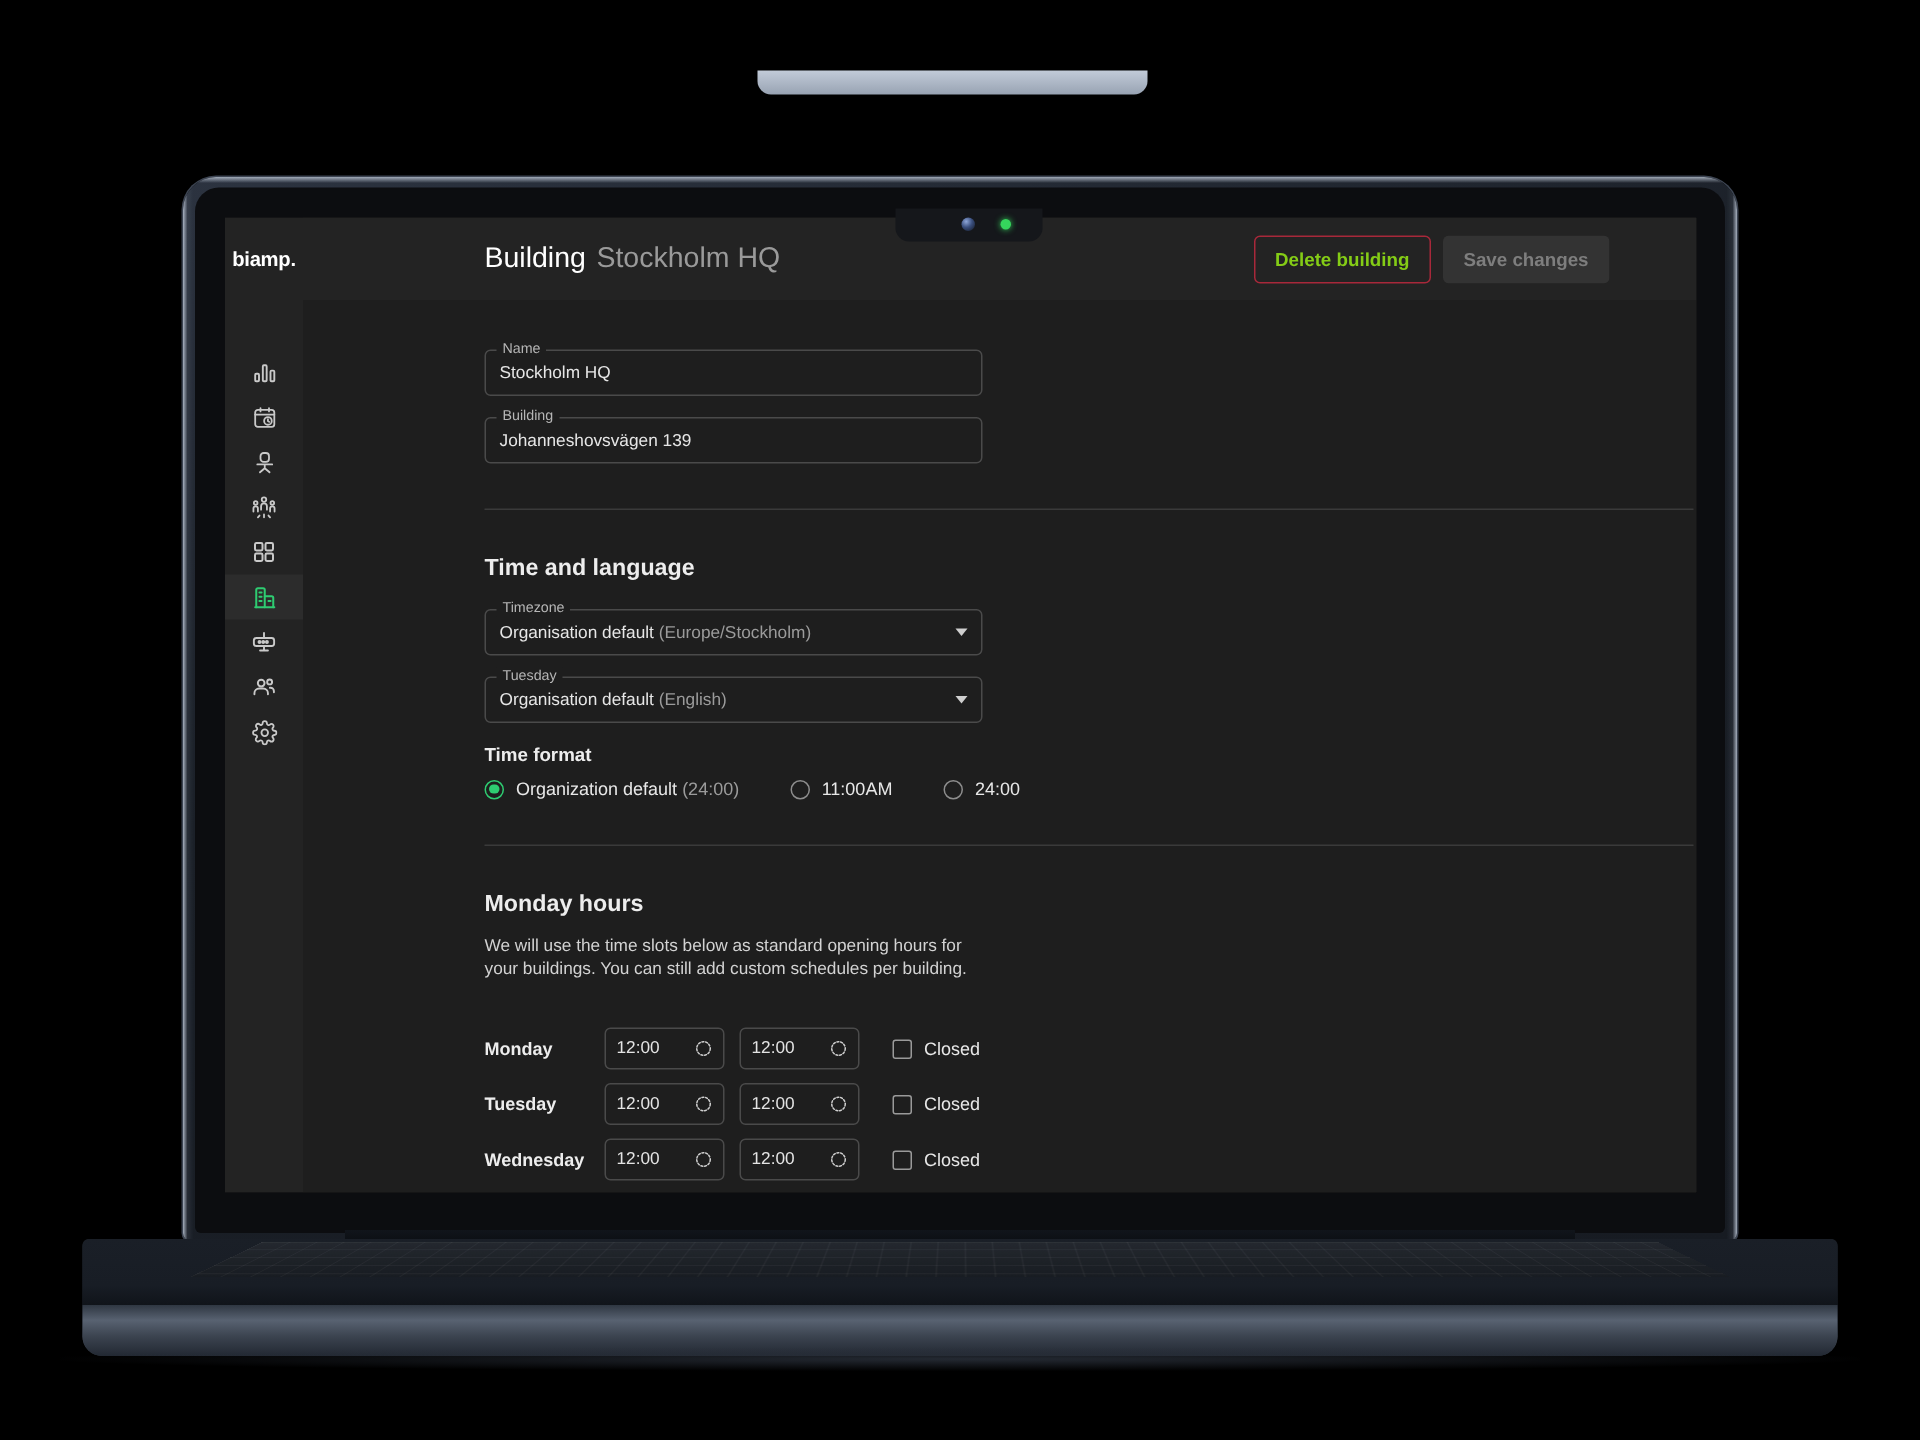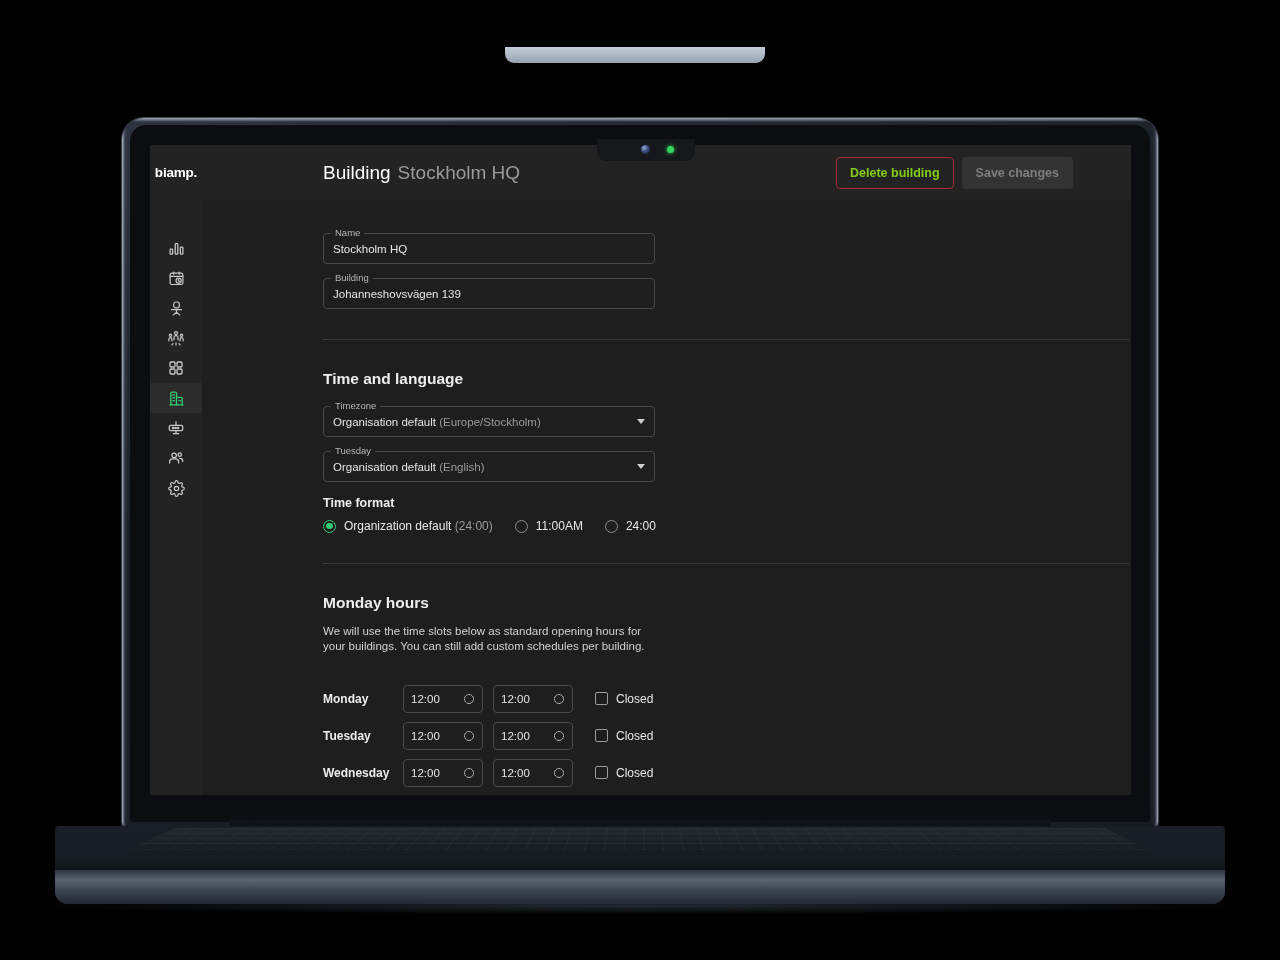--- a/index.html
+++ b/index.html
@@ -161,21 +161,21 @@
   .field .val { font-size:11.5px; color:#e6e6e6; white-space:nowrap; }
   .field .val .dim { color:#9b9b9b; }
   .caret {
     margin-left:auto; width:0; height:0;
     border-left:4px solid transparent; border-right:4px solid transparent;
     border-top:5px solid #cfcfcf;
   }
 
   
   .radio-label { font-size:12.5px; color:#ededed; font-weight:700; margin-bottom:9px; }
-  .radio-row { display:flex; align-items:flex-start; gap:0; }
+  .radio-row { display:flex; align-items:flex-start; gap:12px; }
   .radio-opt { display:flex; align-items:center; margin-right:22px; cursor:pointer; }
   .radio {
     width:13px; height:13px; border-radius:50%;
     border:1.6px solid #8d8d8d; margin-right:8px; flex:none;
     display:flex; align-items:center; justify-content:center;
   }
   .radio.on { border-color:#2ecc71; }
   .radio.on::after { content:""; width:6.5px; height:6.5px; border-radius:50%; background:#2ecc71; }
   .radio-txt { font-size:12px; color:#e8e8e8; white-space:nowrap; }
   .radio-txt .dim { color:#9b9b9b; }
@@ -183,21 +183,21 @@
   
   .desc { font-size:11.5px; color:#d2d2d2; line-height:1.34; max-width:336px; margin-bottom:30px; }
   .day-row { display:flex; align-items:center; margin-bottom:9px; }
   .day-name { width:80px; font-size:12px; color:#ededed; font-weight:700; flex:none; }
   .time-input {
     width:80px; height:28px; border:1px solid #4a4a4a; border-radius:4px;
     display:flex; align-items:center; padding:0 7px; margin-right:10px; flex:none;
   }
   .time-input .t { font-size:11.5px; color:#e4e4e4; }
   .time-input .clk { margin-left:auto; color:#cfcfcf; display:flex; }
-  .closed-wrap { display:flex; align-items:flex-start; margin-left:12px; }
+  .closed-wrap { display:flex; align-items:flex-end; margin-left:12px; }
   .cbx {
     width:13px; height:13px; border:1.5px solid #9a9a9a; border-radius:2px;
     margin-right:8px; flex:none;
   }
   .closed-txt { font-size:12px; color:#e8e8e8; }
 </style>
 </head>
 <body>
 
 <div id="stage">

